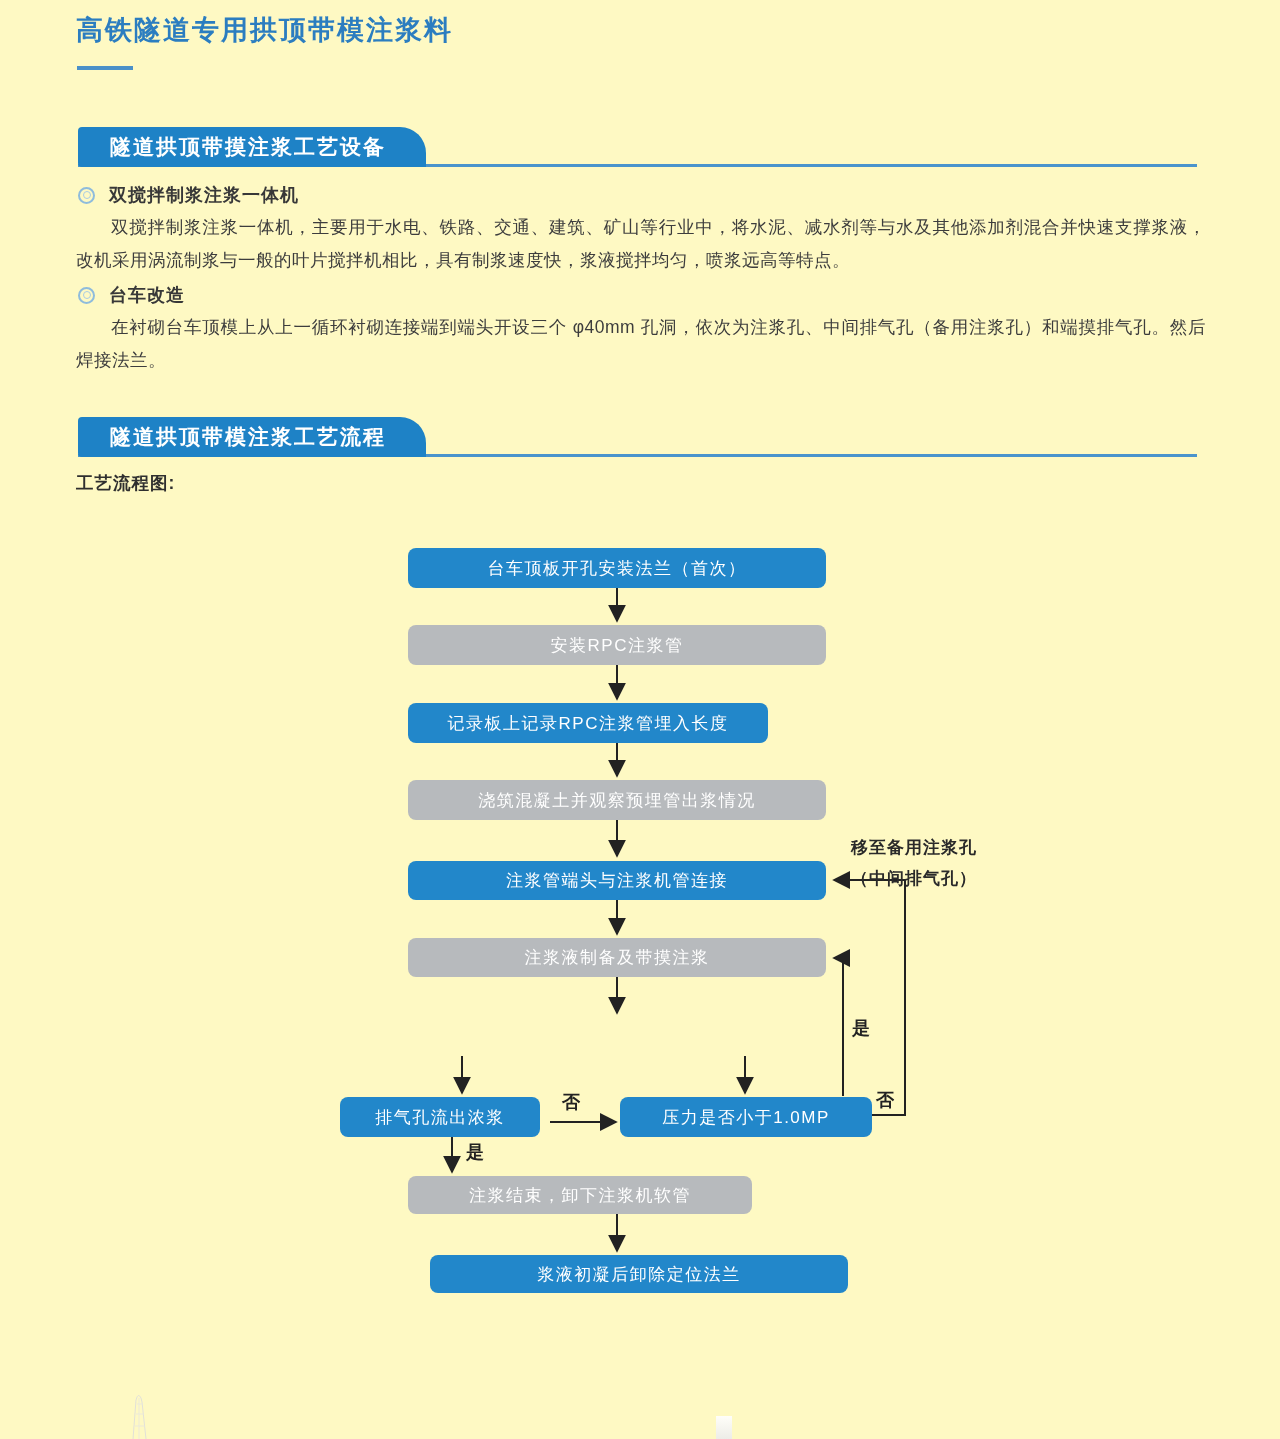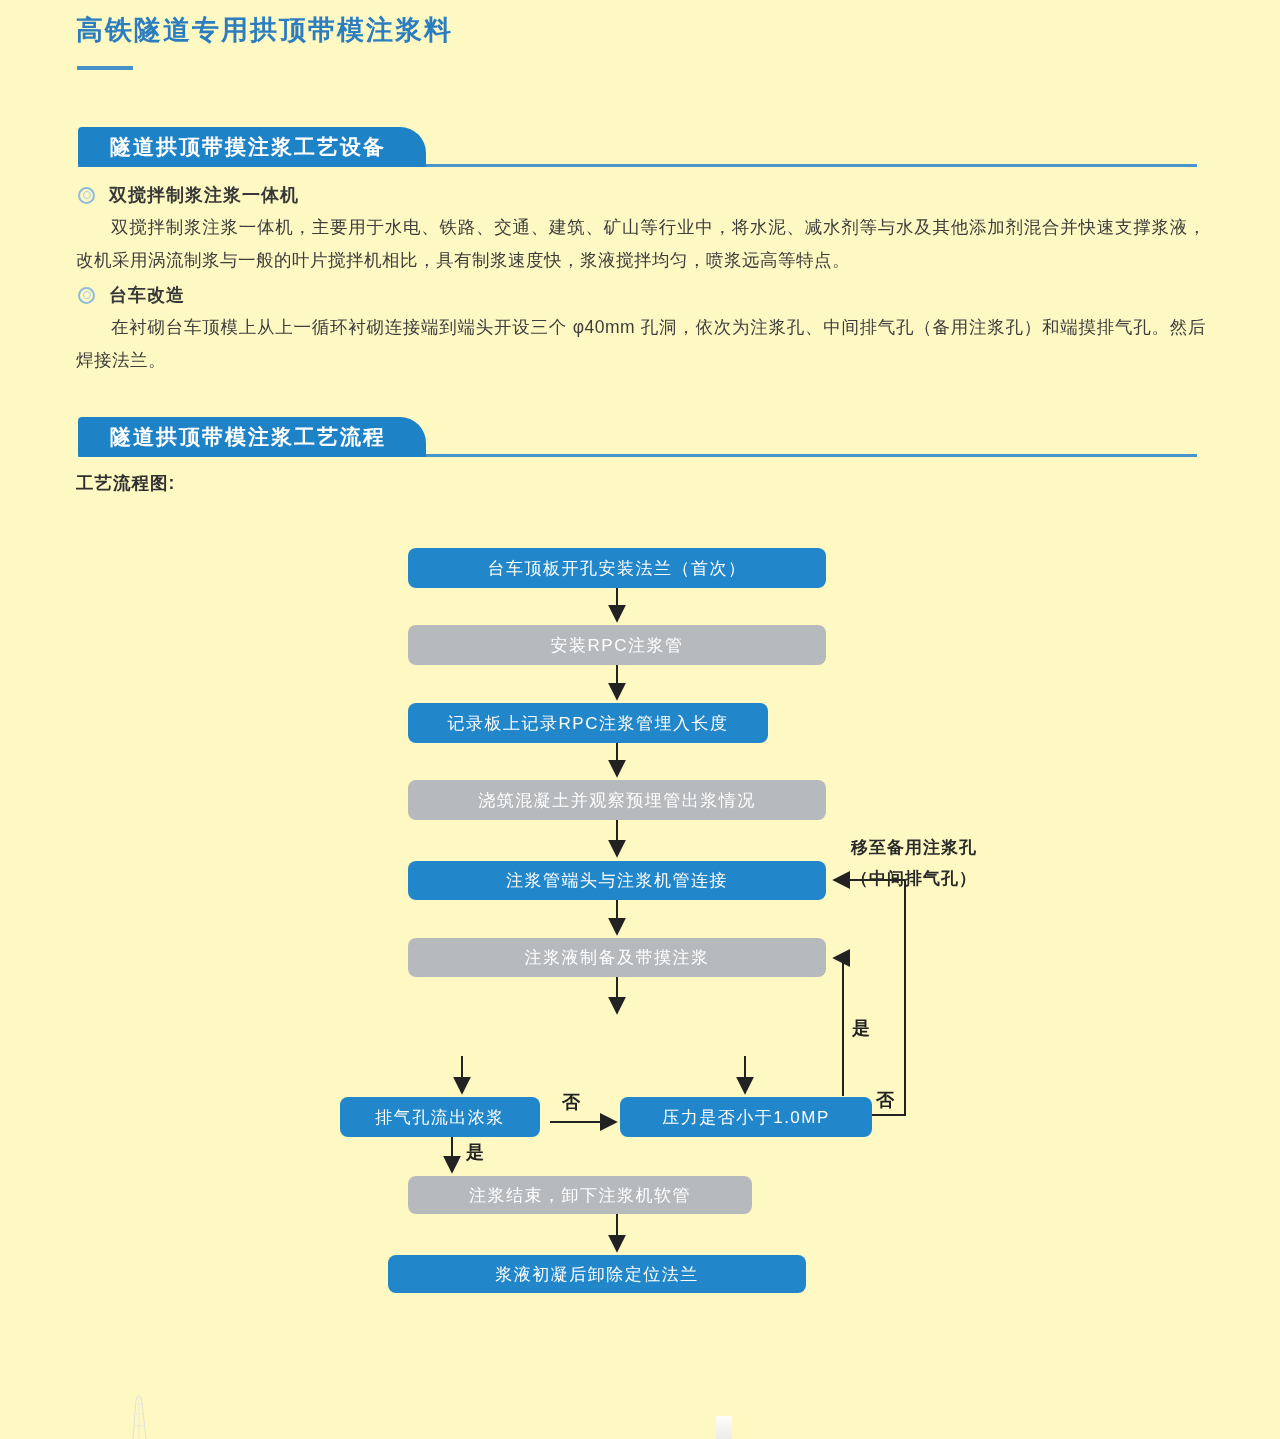--- a/index.html
+++ b/index.html
@@ -50,21 +50,21 @@
   .b1  { left:408px; top:8px;   width:418px; height:40px; }
   .b2  { left:408px; top:85px;  width:418px; height:40px; }
   .b3  { left:408px; top:163px; width:360px; height:40px; }
   .b4  { left:408px; top:240px; width:418px; height:40px; }
   .b5  { left:408px; top:321px; width:418px; height:39px; }
   .b6  { left:408px; top:398px; width:418px; height:39px; }
   .b7  { left:408px; top:477px; width:418px; height:39px; }
   .b8  { left:340px; top:557px; width:200px; height:40px; }
   .b9  { left:620px; top:557px; width:252px; height:40px; }
   .b10 { left:408px; top:636px; width:344px; height:38px; }
-  .b11 { left:388px; top:715px; width:418px; height:38px; }
+  .b11 { left:430px; top:715px; width:418px; height:38px; }
   .flow-svg { position:absolute; left:0; top:0; pointer-events:none; }
   .fl { stroke:#222222; stroke-width:2; fill:none; marker-end:url(#ah); }
   .lbl { position:absolute; font-weight:700; font-size:18px; color:#222222; }
   .lbl-no-branch  { left:562px; top:550px; }
   .lbl-yes-branch { left:466px; top:600px; }
   .lbl-yes-feedback { left:852px; top:476px; }
   .lbl-no-feedback  { left:876px; top:548px; }
   .annot {
     position:absolute; left:830px; top:268px; width:168px; text-align:center;
     font-weight:700; font-size:17px; color:#2a2a2a; line-height:31px; letter-spacing:1px;margin-top:24px;

